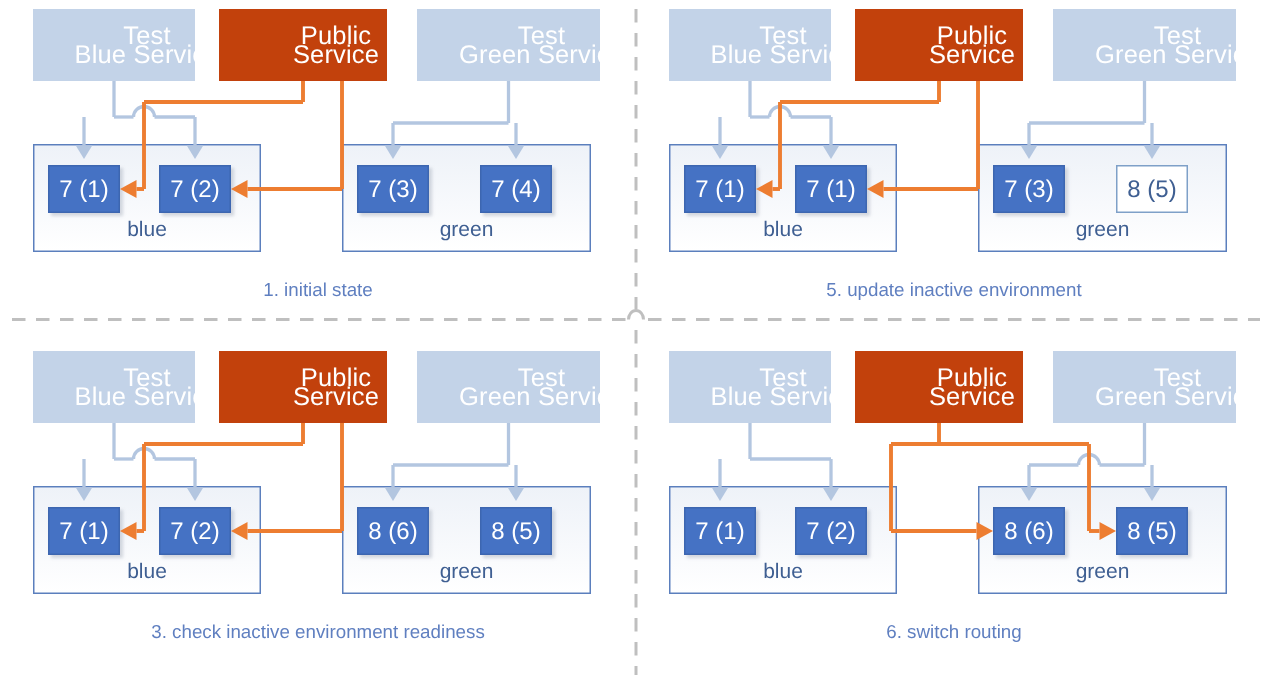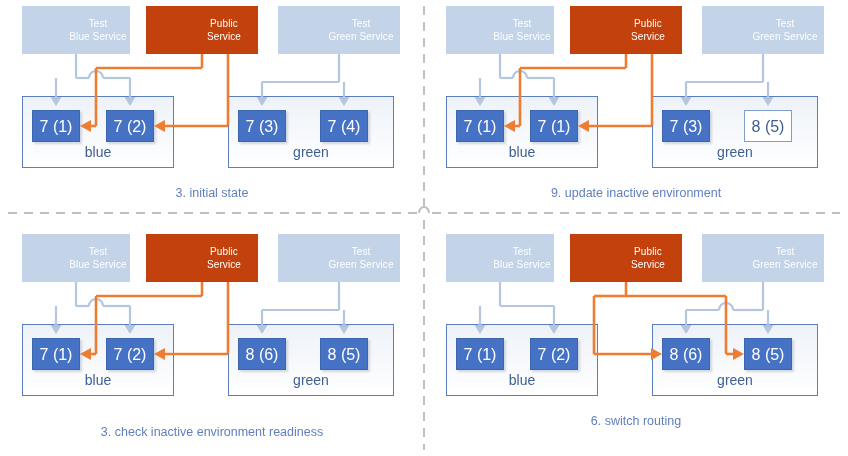--- a/index.html
+++ b/index.html
@@ -11,21 +11,21 @@
   #stage{position:absolute;inset:0;width:848px;height:456px;}
   .panel{position:absolute;width:424px;height:228px;}
   #p1{left:0;top:0;}
   #p2{left:424px;top:0;}
   #p3{left:0;top:228px;}
   #p4{left:424px;top:228px;}
 
   .svc{
     position:absolute;box-sizing:border-box;
     display:flex;flex-direction:column;align-items:center;justify-content:center;
-    color:#ffffff;font-size:10px;line-height:13.5px;letter-spacing:.1px;
+    color:#ffffff;font-size:17px;line-height:13.5px;letter-spacing:.1px;
     text-align:center;user-select:none;padding-left:44px;
   }
   .svc.test{background:#c3d3e8;}
   .svc.public{background:#c2410c;}
   .svc .l1,.svc .l2{display:block;white-space:nowrap;}
 
   .envbox{
     position:absolute;box-sizing:border-box;
     border:1px solid #5b7fbd;
     background:linear-gradient(180deg,#eef2f8 0%,#f7f9fc 55%,#ffffff 100%);
@@ -95,21 +95,21 @@
         <path d="M202 54 V68" stroke="#ed7d31" stroke-width="2.6" fill="none" stroke-linecap="butt" stroke-linejoin="miter"></path>
         <path d="M202 68 H96" stroke="#ed7d31" stroke-width="2.6" fill="none" stroke-linecap="butt" stroke-linejoin="miter"></path>
         <path d="M96 68 V126" stroke="#ed7d31" stroke-width="2.6" fill="none" stroke-linecap="butt" stroke-linejoin="miter"></path>
         <path d="M96 126 H91" stroke="#ed7d31" stroke-width="2.6" fill="none" stroke-linecap="butt" stroke-linejoin="miter"></path>
         <polygon points="91,120 91,132 80,126" fill="#ed7d31"></polygon>
         <path d="M228 54 V68" stroke="#ed7d31" stroke-width="2.6" fill="none" stroke-linecap="butt" stroke-linejoin="miter"></path>
         <path d="M228 68 V126" stroke="#ed7d31" stroke-width="2.6" fill="none" stroke-linecap="butt" stroke-linejoin="miter"></path>
         <path d="M228 126 H165" stroke="#ed7d31" stroke-width="2.6" fill="none" stroke-linecap="butt" stroke-linejoin="miter"></path>
         <polygon points="165,120 165,132 154,126" fill="#ed7d31"></polygon>
       </svg>
-      <div class="caption" style="top: 186px;">3. initial state</div>
+      <div class="caption" style="top: 186px;">1. initial state</div>
     </div>
   <div class="panel" id="p2">
       <div class="svc test" style="left: 22px; top: 6px; width: 108px; height: 48px;">
         <span class="l1">Test</span>
         <span class="l2">Blue Service</span>
       </div>
       <div class="svc public" style="left: 146px; top: 6px; width: 112px; height: 48px;">
         <span class="l1">Public</span>
         <span class="l2">Service</span>
       </div>
@@ -143,21 +143,21 @@
         <path d="M202 54 V68" stroke="#ed7d31" stroke-width="2.6" fill="none" stroke-linecap="butt" stroke-linejoin="miter"></path>
         <path d="M202 68 H96" stroke="#ed7d31" stroke-width="2.6" fill="none" stroke-linecap="butt" stroke-linejoin="miter"></path>
         <path d="M96 68 V126" stroke="#ed7d31" stroke-width="2.6" fill="none" stroke-linecap="butt" stroke-linejoin="miter"></path>
         <path d="M96 126 H91" stroke="#ed7d31" stroke-width="2.6" fill="none" stroke-linecap="butt" stroke-linejoin="miter"></path>
         <polygon points="91,120 91,132 80,126" fill="#ed7d31"></polygon>
         <path d="M228 54 V68" stroke="#ed7d31" stroke-width="2.6" fill="none" stroke-linecap="butt" stroke-linejoin="miter"></path>
         <path d="M228 68 V126" stroke="#ed7d31" stroke-width="2.6" fill="none" stroke-linecap="butt" stroke-linejoin="miter"></path>
         <path d="M228 126 H165" stroke="#ed7d31" stroke-width="2.6" fill="none" stroke-linecap="butt" stroke-linejoin="miter"></path>
         <polygon points="165,120 165,132 154,126" fill="#ed7d31"></polygon>
       </svg>
-      <div class="caption" style="top: 186px;">9. update inactive environment</div>
+      <div class="caption" style="top: 186px;">5. update inactive environment</div>
     </div>
   <div class="panel" id="p3">
       <div class="svc test" style="left: 22px; top: 6px; width: 108px; height: 48px;">
         <span class="l1">Test</span>
         <span class="l2">Blue Service</span>
       </div>
       <div class="svc public" style="left: 146px; top: 6px; width: 112px; height: 48px;">
         <span class="l1">Public</span>
         <span class="l2">Service</span>
       </div>
@@ -191,21 +191,21 @@
         <path d="M202 54 V68" stroke="#ed7d31" stroke-width="2.6" fill="none" stroke-linecap="butt" stroke-linejoin="miter"></path>
         <path d="M202 68 H96" stroke="#ed7d31" stroke-width="2.6" fill="none" stroke-linecap="butt" stroke-linejoin="miter"></path>
         <path d="M96 68 V126" stroke="#ed7d31" stroke-width="2.6" fill="none" stroke-linecap="butt" stroke-linejoin="miter"></path>
         <path d="M96 126 H91" stroke="#ed7d31" stroke-width="2.6" fill="none" stroke-linecap="butt" stroke-linejoin="miter"></path>
         <polygon points="91,120 91,132 80,126" fill="#ed7d31"></polygon>
         <path d="M228 54 V68" stroke="#ed7d31" stroke-width="2.6" fill="none" stroke-linecap="butt" stroke-linejoin="miter"></path>
         <path d="M228 68 V126" stroke="#ed7d31" stroke-width="2.6" fill="none" stroke-linecap="butt" stroke-linejoin="miter"></path>
         <path d="M228 126 H165" stroke="#ed7d31" stroke-width="2.6" fill="none" stroke-linecap="butt" stroke-linejoin="miter"></path>
         <polygon points="165,120 165,132 154,126" fill="#ed7d31"></polygon>
       </svg>
-      <div class="caption" style="top: 186px; margin-top: 11px;">3. check inactive environment readiness</div>
+      <div class="caption" style="top: 186px;">3. check inactive environment readiness</div>
     </div>
   <div class="panel" id="p4">
       <div class="svc test" style="left: 22px; top: 6px; width: 108px; height: 48px;">
         <span class="l1">Test</span>
         <span class="l2">Blue Service</span>
       </div>
       <div class="svc public" style="left: 146px; top: 6px; width: 112px; height: 48px;">
         <span class="l1">Public</span>
         <span class="l2">Service</span>
       </div>

